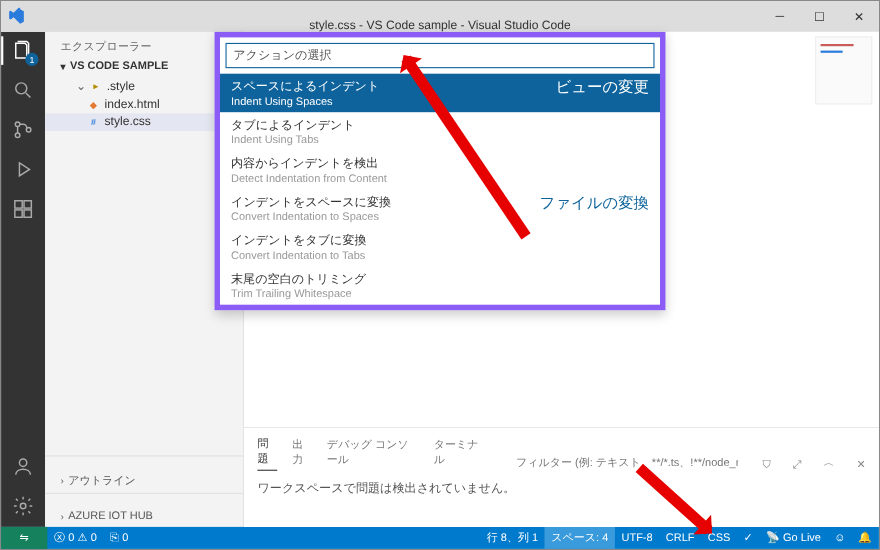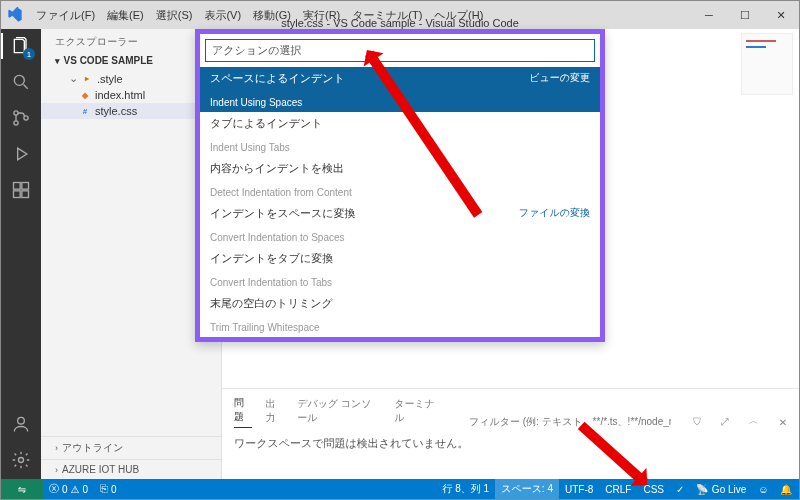--- a/index.html
+++ b/index.html
@@ -23,21 +23,21 @@
 .sb-title{padding:6px 10px 4px 14px;font-size:10px;color:#666;letter-spacing:.2px}
 .sb-sec{padding:2px 6px 2px 14px;font-size:10px;font-weight:600;color:#333;display:flex;align-items:center;gap:4px}
 .sb-sec::before{content:"▾";font-size:9px}
 .sb-tree{padding:2px 0}
 .sb-item{padding:2px 6px 2px 28px;display:flex;align-items:center;gap:4px;font-size:11px;color:#333}
 .sb-item.sel{background:#e4e6f1}
 .sb-item .chev::before{content:"›";display:inline-block;width:8px;color:#666}
 .sb-item.open .chev::before{content:"⌄"}
 .sb-item.file{padding-left:38px}
 .sb-bottom{margin-top:auto}
-.sb-bottom .sb-sec{border-top:1px solid #e0e0e0;padding:4px 6px 4px 14px;font-weight:400;color:#555}
+.sb-bottom .sb-sec{border-top:1px solid #e0e0e0;padding:15px 6px 4px 14px;font-weight:400;color:#555}
 .sb-bottom .sb-sec::before{content:"›"}
 .main{flex:1;display:flex;flex-direction:column;background:#fff;min-width:0;position:relative}
 .editor{flex:1;background:#fff;position:relative}
 .minimap{position:absolute;top:4px;right:6px;width:50px;height:60px;border:1px solid #eee;background:#fafafa}
 .minimap .m1{position:absolute;top:6px;left:4px;width:30px;height:2px;background:#c95b5b}
 .minimap .m2{position:absolute;top:12px;left:4px;width:20px;height:2px;background:#2a7bdb}
 .panel{border-top:1px solid #e5e5e5;background:#fff;display:flex;flex-direction:column;height:90px}
 .panel-tabs{display:flex;gap:14px;padding:4px 12px 0;font-size:10px;color:#777;align-items:flex-end}
 .panel-tabs .ptab{padding:3px 0;cursor:default}
 .panel-tabs .ptab.active{color:#333;border-bottom:1px solid #333}
@@ -46,24 +46,24 @@
 .panel-tabs .pico{color:#888;margin-left:6px}
 .panel-body{padding:8px 12px;font-size:11px;color:#555}
 .statusbar{height:20px;background:#007acc;color:#fff;display:flex;align-items:center;font-size:10px}
 .statusbar .seg{padding:0 6px;display:flex;align-items:center;gap:3px;height:100%}
 .statusbar .seg.hl{background:#3a9bdc}
 .statusbar .flex{flex:1}
 .statusbar .remote{background:#16825d;width:30px;justify-content:center}
 .qp{position:absolute;left:50%;transform:translateX(-50%);top:28px;width:400px;background:#fff;border:5px solid #8b5cf6;box-shadow:0 4px 10px rgba(0,0,0,.2);font-size:11px;z-index:50}
 .qp-input{border:1px solid #0e639c;margin:5px;padding:3px 6px;color:#555}
 .qp-row{padding:4px 10px;display:flex;justify-content:space-between;align-items:flex-start;cursor:default}
-.qp-row .lbls{display:flex;flex-direction:column;gap:11px}
+.qp-row .lbls{display:flex;flex-direction:column;gap:1px}
 .qp-row .l1{color:#333}
 .qp-row .l2{color:#999;font-size:10px}
-.qp-row .badge{color:#0e639c;font-size:10px}
+.qp-row .badge{color:#0e639c;font-size:14px}
 .qp-row.sel{background:#0e639c;color:#fff}
 .qp-row.sel .l1,.qp-row.sel .l2,.qp-row.sel .badge{color:#fff}
 .fi{width:12px;height:12px;border-radius:2px;display:inline-flex;align-items:center;justify-content:center;font-size:8px;font-weight:700}
 .fi.folder{color:#b58900}
 .fi.html{color:#e37933}
 .fi.css{color:#2a7bdb}
 .arrow{position:absolute;background:#e60000;z-index:60;pointer-events:none}
 .arrow1{left:364px;top:55px;width:10px;height:195px;transform:rotate(-34deg);transform-origin:top left}
 .arrow1::before{content:"";position:absolute;top:-4px;left:-7px;border:12px solid transparent;border-bottom-color:#e60000;transform:translateY(-12px)}
 .arrow2{left:640px;top:400px;width:10px;height:85px;transform:rotate(-48deg);transform-origin:bottom left}
@@ -74,30 +74,20 @@
 <body>
 
 <div class="win">
 
   <div class="titlebar">
     <span class="vs-ico">
       <svg viewBox="0 0 24 24">
           <path fill="#2a7bdb" d="M17 2l5 3v14l-5 3-9-9-4 3-2-1V5l2-1 4 3 9-9z"></path>
         </svg>
     </span>
-    <div class="menu">
-      <span>ファイル(F)</span>
-      <span>編集(E)</span>
-      <span>選択(S)</span>
-      <span>表示(V)</span>
-      <span>移動(G)</span>
-      <span>実行(R)</span>
-      <span>ターミナル(T)</span>
-      <span>ヘルプ(H)</span>
-    </div>
     <div class="ttitle">style.css - VS Code sample - Visual Studio Code</div>
     <div class="winbtns">
       <div class="winbtn">─</div>
       <div class="winbtn">☐</div>
       <div class="winbtn">✕</div>
     </div>
   </div>
 
   <div class="body">
 

